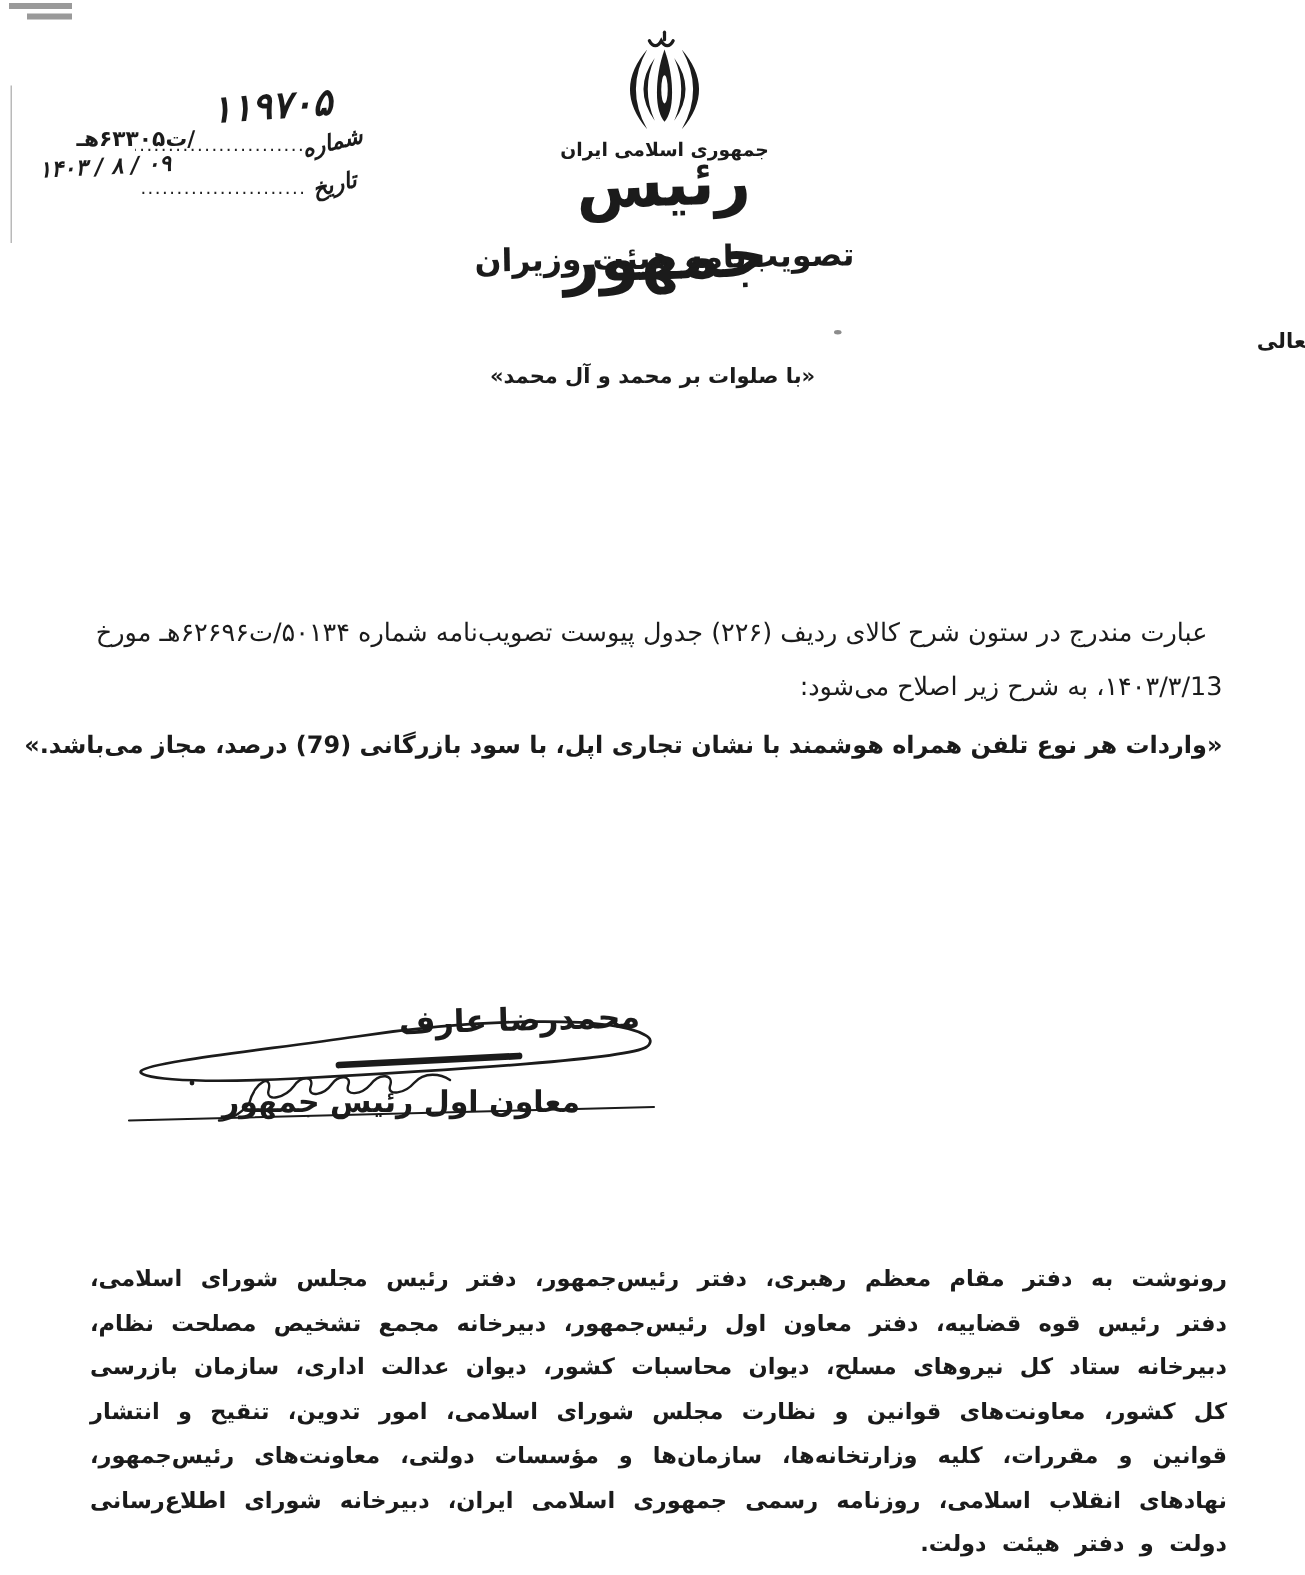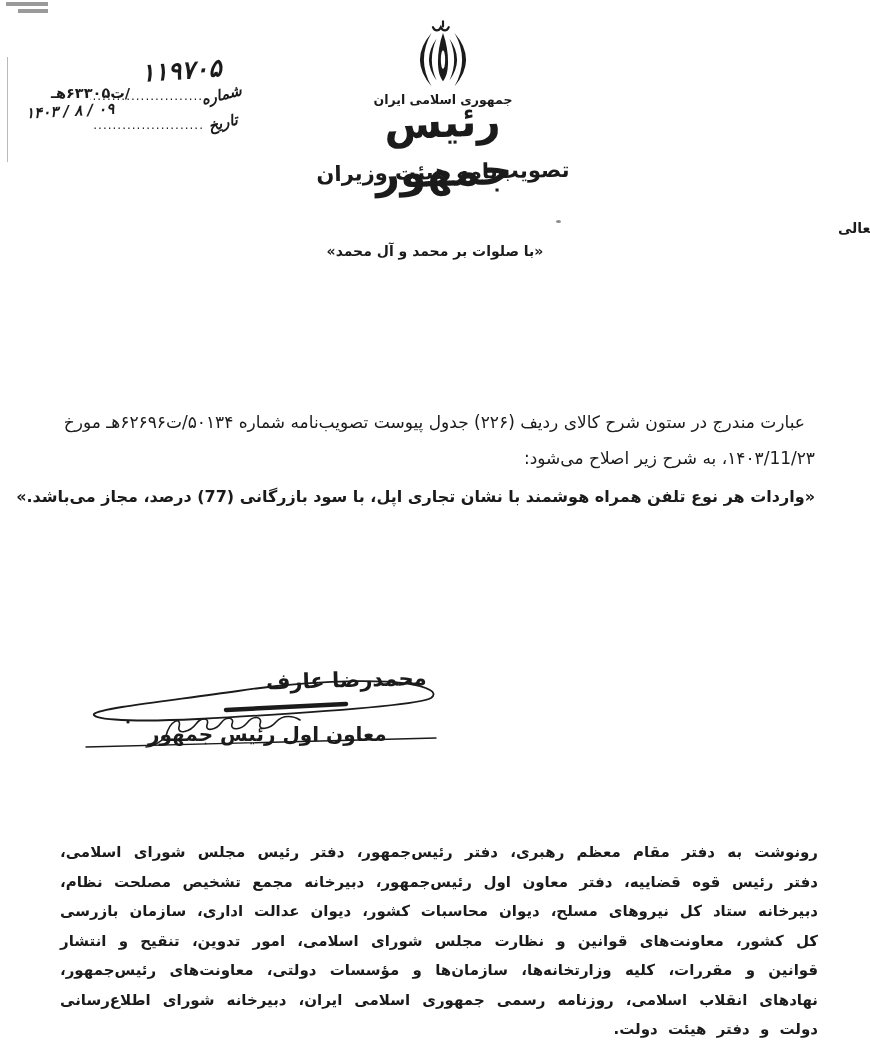--- a/index.html
+++ b/index.html
@@ -130,22 +130,22 @@
     <span class="abs date-hand">۱۴۰۳ / ۸ / ۰۹</span>
   </div>
 
   <div class="abs invocation">بسمه تعالی</div>
   <div class="abs salutation">«با صلوات بر محمد و آل محمد»</div>
 
   <div class="abs addressees">
   </div>
 
   <div class="abs body-text">
-    <p>عبارت مندرج در ستون شرح کالای ردیف (۲۲۶) جدول پیوست تصویب‌نامه شماره ۵۰۱۳۴/ت۶۲۶۹۶هـ مورخ ۱۴۰۳/11/۲۳، به شرح زیر اصلاح می‌شود:</p>
-    <p class="amendment">«واردات هر نوع تلفن همراه هوشمند با نشان تجاری اپل، با سود بازرگانی (77) درصد، مجاز می‌باشد.»</p>
+    <p>عبارت مندرج در ستون شرح کالای ردیف (۲۲۶) جدول پیوست تصویب‌نامه شماره ۵۰۱۳۴/ت۶۲۶۹۶هـ مورخ ۱۴۰۳/۳/13، به شرح زیر اصلاح می‌شود:</p>
+    <p class="amendment">«واردات هر نوع تلفن همراه هوشمند با نشان تجاری اپل، با سود بازرگانی (79) درصد، مجاز می‌باشد.»</p>
   </div>
 
   <div class="abs sig-name">محمدرضا عارف</div>
   <div class="abs sig-title">معاون اول رئیس جمهور</div>
   <svg class="abs sig-flourish" viewBox="0 0 372 118" xmlns="http://www.w3.org/2000/svg">
     <g fill="none" stroke="#1b1b1b" stroke-linecap="round">
       <path stroke-width="1.8" d="M352,32 C330,19 240,21 160,33 C90,43 22,50 16,56 C13,60 40,65 120,61 C230,55 340,48 353,40 C357,37 356,34 352,32 Z"></path>
       <path stroke-width="4.5" d="M148,52 L268,46"></path>
       <path stroke-width="1.6" d="M88,78 C92,62 104,58 101,69 C99,77 112,74 118,66 C123,59 132,59 129,67 C127,74 138,72 143,65 C148,58 157,59 154,66 C152,73 163,72 169,65 C175,57 185,58 182,66 C180,73 192,71 198,64 C205,56 216,58 222,62"></path>
       <path stroke-width="1.6" d="M88,78 C82,85 74,89 68,89"></path>

